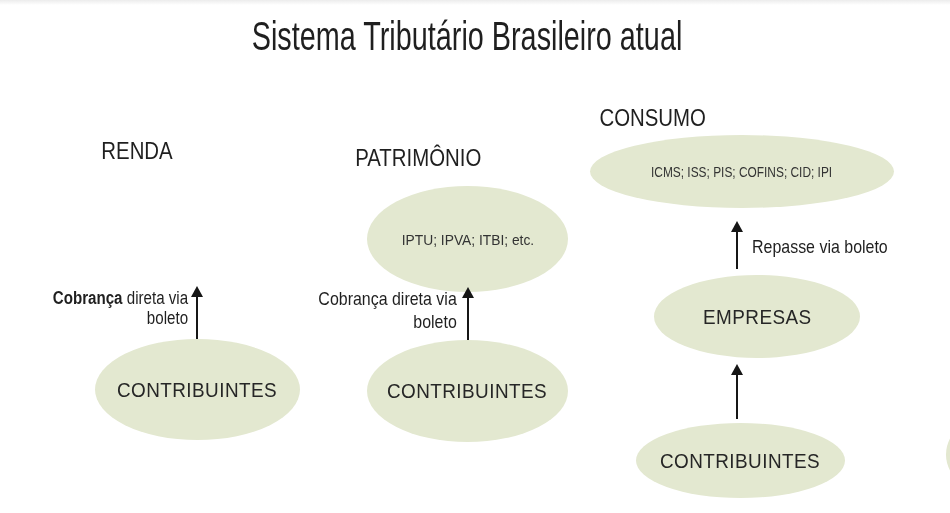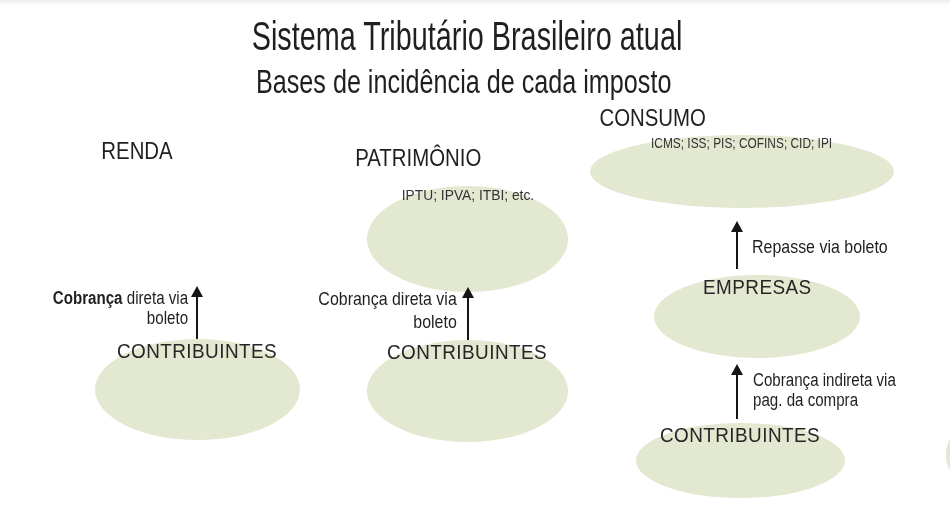--- a/index.html
+++ b/index.html
@@ -8,21 +8,21 @@
     font-family:"Liberation Sans","DejaVu Sans",sans-serif;color:var(--text,#1f1f1f);
   }
   .topbar{position:absolute;left:0;top:0;width:950px;height:5px;
     background:linear-gradient(to bottom,#ececec,#ffffff);}
   .title{position:absolute;left:0;top:16px;width:935px;text-align:center;
     font-size:40px;line-height:40px;white-space:nowrap;}
   .subtitle{position:absolute;left:0;top:64px;width:928px;text-align:center;
     font-size:34px;line-height:34px;white-space:nowrap;}
   .colheader{position:absolute;text-align:left;font-size:24px;line-height:29px;white-space:nowrap;}
   .ellipse{position:absolute;background:var(--fill,#e3e8d0);border-radius:50%;
-    display:flex;justify-content:center;text-align:center;}
+    display:flex;align-items:center;justify-content:center;text-align:center;}
   .taxes{font-size:15px;color:#333;white-space:nowrap;}
   .taxes-sm{font-size:14px;color:#333;white-space:nowrap;}
   .entity{font-size:21px;color:#262626;letter-spacing:.5px;white-space:nowrap;}
   
   .cx{display:inline-block;transform:scaleX(.85);transform-origin:50% 50%;}
   .cx-t{display:inline-block;transform:scaleX(.72);transform-origin:50% 50%;}
   .cx-s{display:inline-block;transform:scaleX(.74);transform-origin:50% 50%;}
   .cx-e{display:inline-block;transform:scaleX(.90);transform-origin:50% 50%;}
   .cx-x{display:inline-block;transform:scaleX(.92);transform-origin:50% 50%;}
   .cx-r{display:inline-block;transform:scaleX(.84);transform-origin:100% 50%;}
@@ -38,23 +38,20 @@
   .b{font-weight:bold;}
 </style>
 </head>
 <body>
 
 <div class="stage" style="--fill: #e3e8d0; --text: #1f1f1f; --arrow: #161616;">
   <div class="topbar"></div>
 
   <div class="title">
     <span class="cx-t">Sistema Tributário Brasileiro atual</span>
-  </div>
-  <div class="subtitle">
-    <span class="cx-s">Bases de incidência de cada imposto</span>
   </div>
 
   <div class="colheader" style="left:95px;top:136px;width:205px;">
     <span class="cx">RENDA</span>
   </div>
   <div class="arrow" style="left:190px;top:286px;height:58px;">
     <div class="arrow-head"></div>
     <div class="arrow-shaft"></div>
   </div>
   <div class="lbl r" style="right:762px;top:288px;">
@@ -96,22 +93,18 @@
   <div class="lbl lbl2 bold" style="left:752px;top:235px;">
     <span class="cx-l">Repasse via boleto</span>
   </div>
   <div class="ellipse" style="left:654px;top:275px;width:206px;height:83px;">
     <span class="entity cx-e">EMPRESAS</span>
   </div>
   <div class="arrow" style="left:730px;top:364px;height:55px;">
     <div class="arrow-head"></div>
     <div class="arrow-shaft"></div>
   </div>
-  <div class="lbl bold" style="left:753px;top:370px;line-height:20px;">
-    <div><span class="cx-l">Cobrança indireta via</span></div>
-    <div><span class="cx-l">pag. da compra</span></div>
-  </div>
   <div class="ellipse" style="left:636px;top:423px;width:209px;height:75px;">
     <span class="entity cx-e">CONTRIBUINTES</span>
   </div>
 
   <div class="ellipse" style="left:946px;top:412px;width:110px;height:85px;"></div>
 </div>
 
 </body></html>

